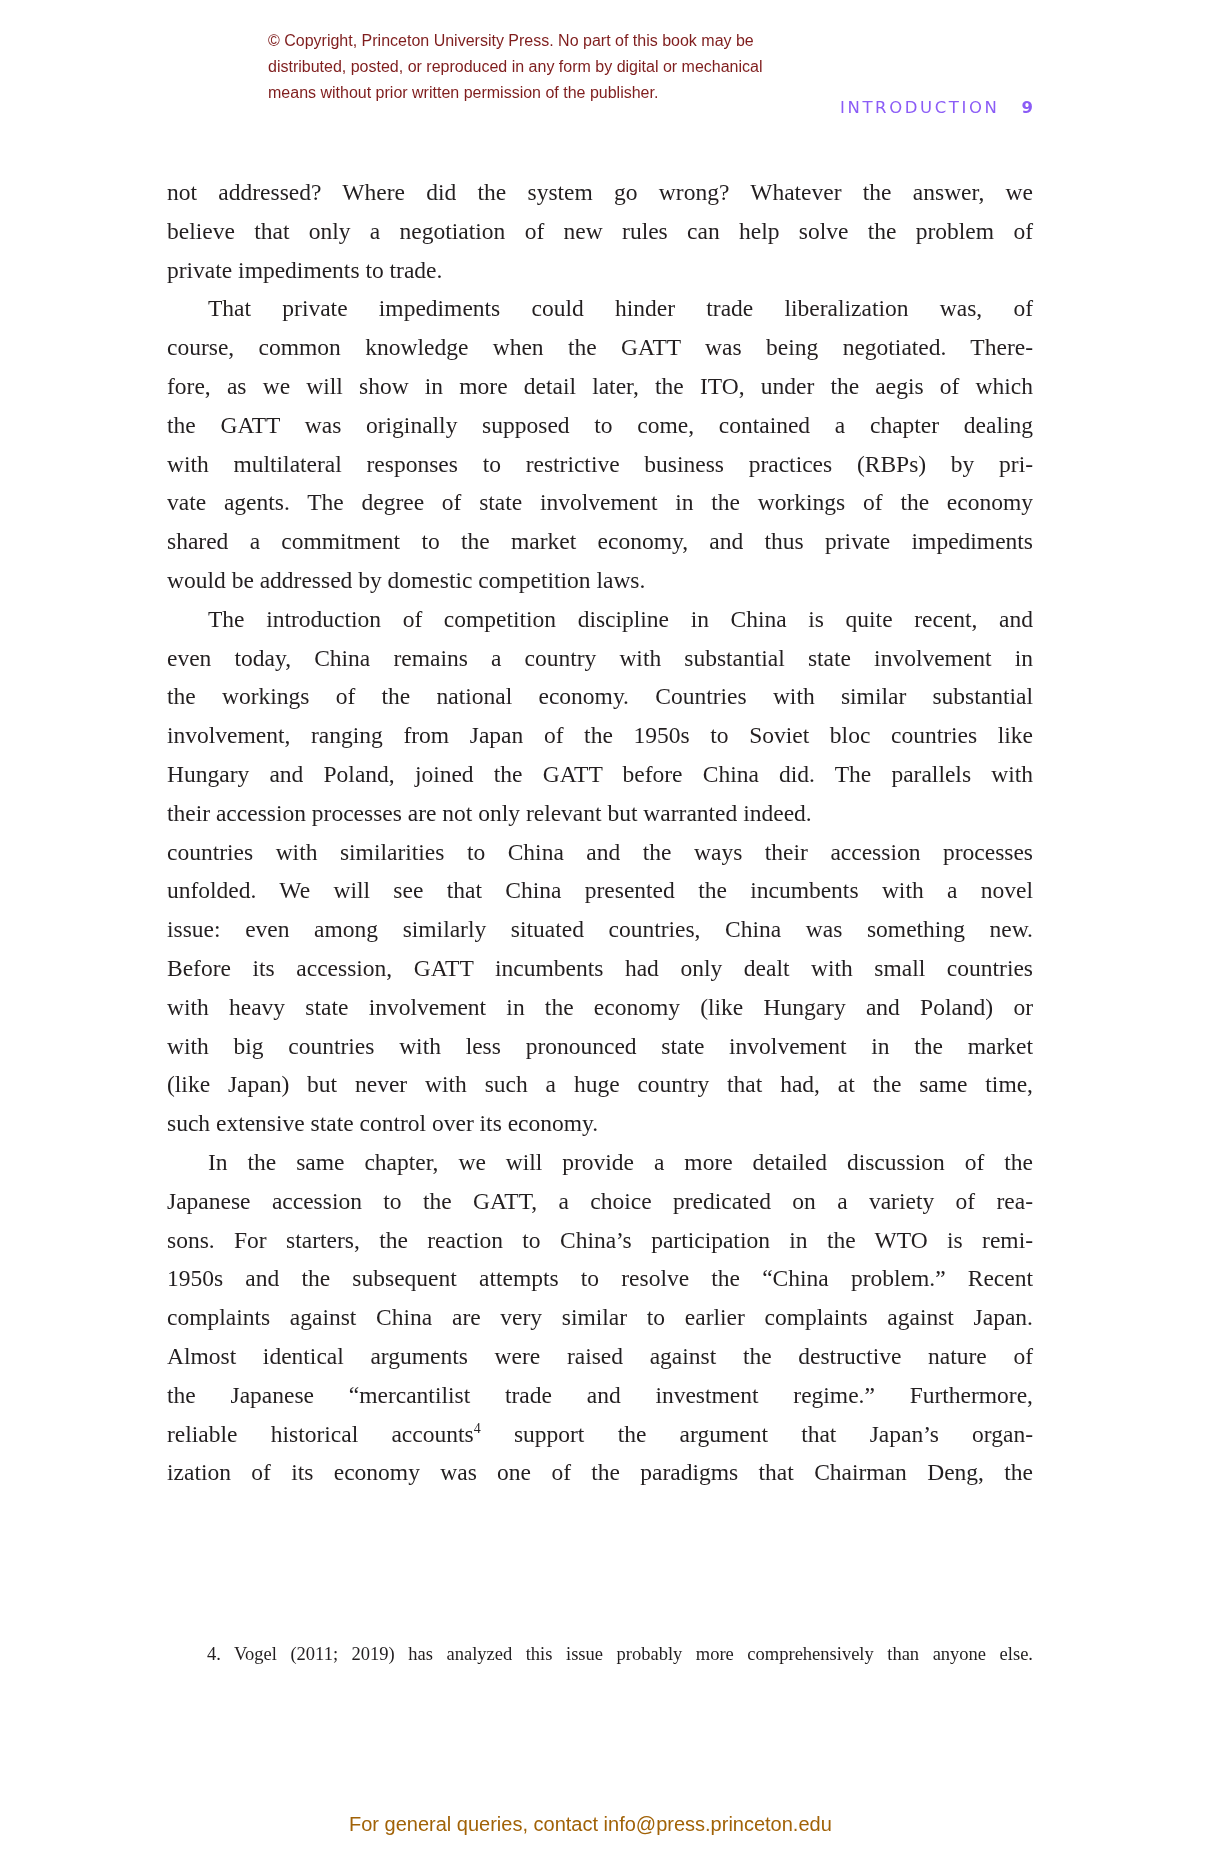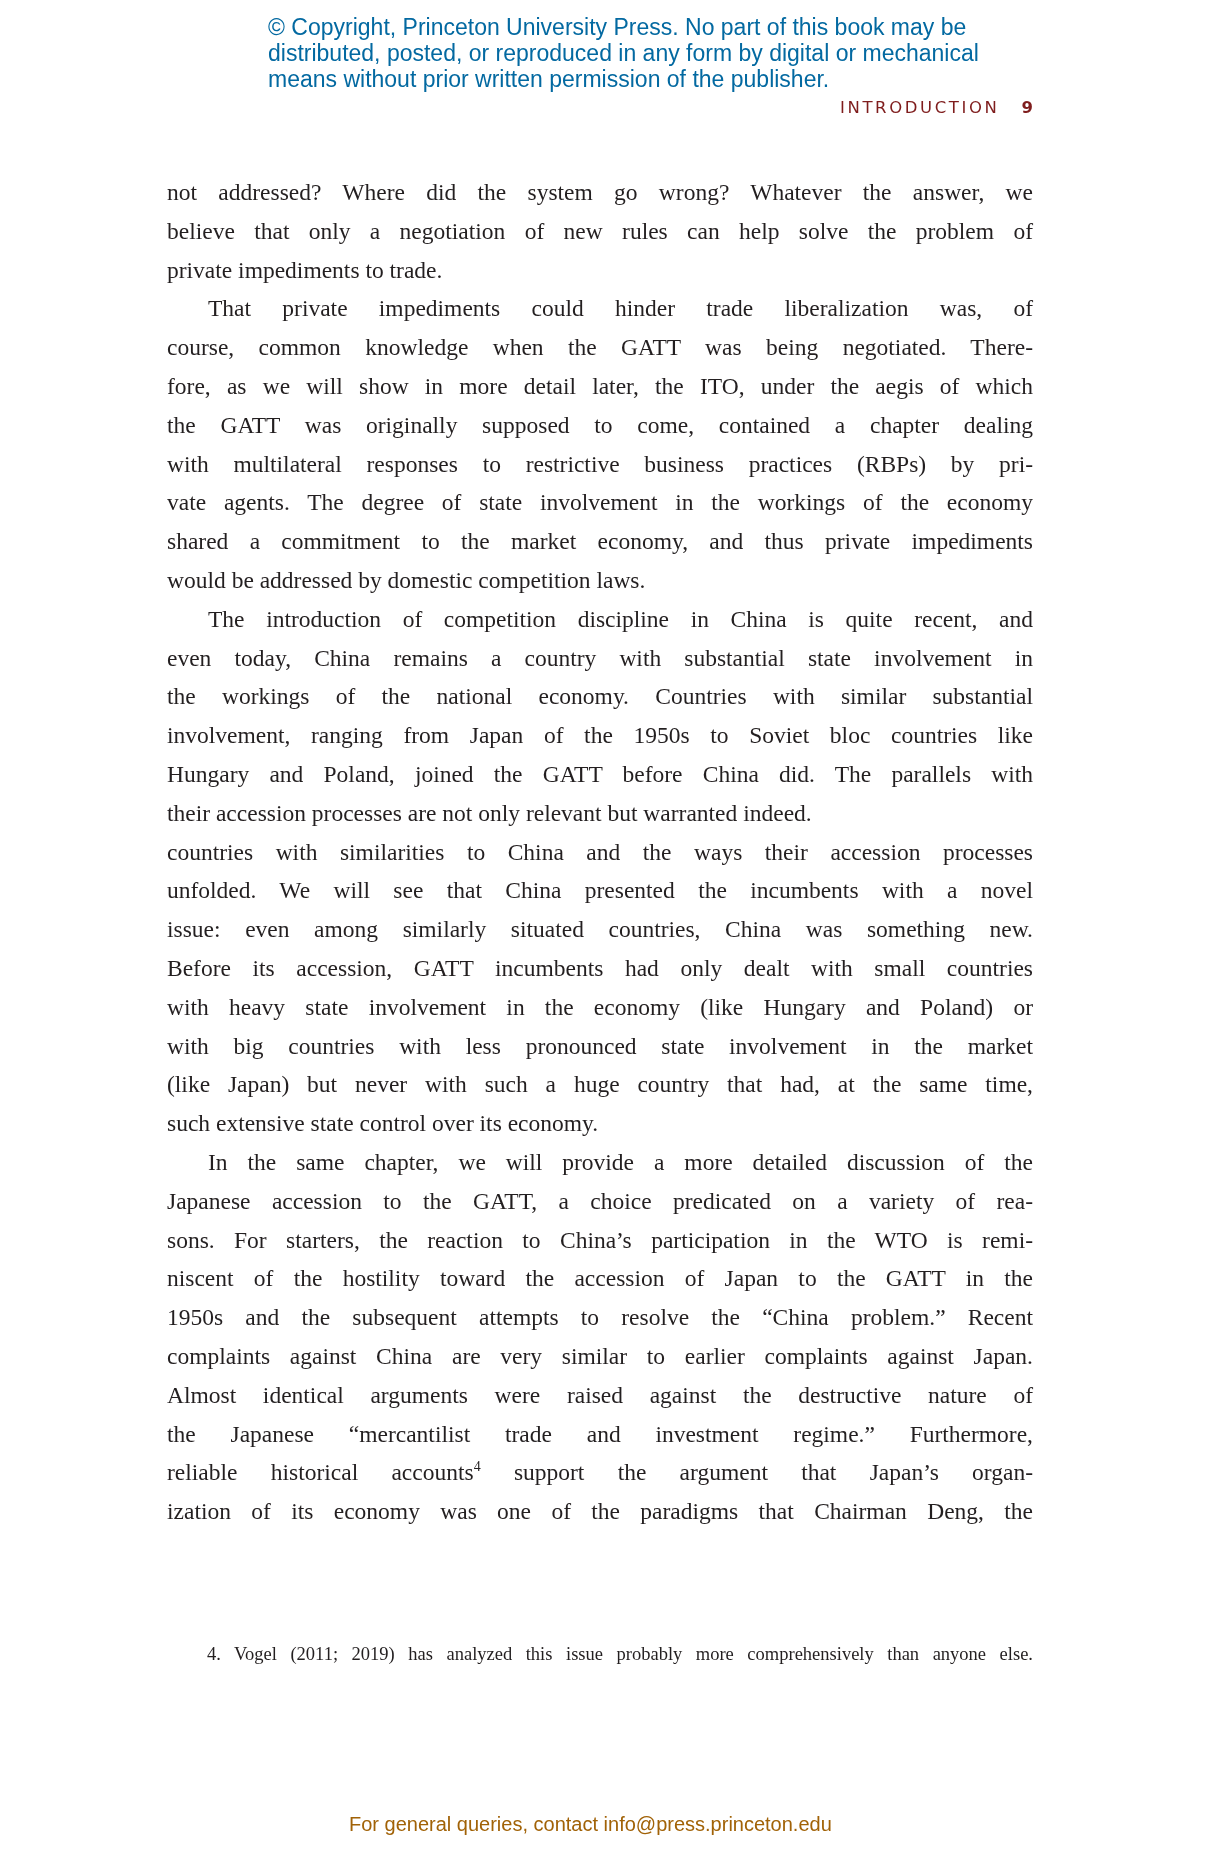--- a/index.html
+++ b/index.html
@@ -1,24 +1,24 @@
 <!DOCTYPE html>
 <html><head>
 <meta charset="utf-8">
 <style>
   html, body { margin: 0; padding: 0; background: #ffffff; }
   body { width: 1225px; height: 1850px; position: relative; overflow: hidden; color: #231f20; }
   .copyright {
-    position: absolute; left: 268px; top: 14px; width: 760px;
-    font-family: "Liberation Sans", sans-serif; font-size: 23px; line-height: 26px; color: #0369a1;
+    position: absolute; left: 268px; top: 28px; width: 760px;
+    font-family: "Liberation Sans", sans-serif; font-size: 16px; line-height: 26px; color: #7f1d1d;
   }
   .copyright .cl { display: block; white-space: nowrap; }
   .running-head {
     position: absolute; right: 192px; top: 98px; height: 24px;
-    font-family: "DejaVu Sans", sans-serif; font-size: 16.5px; letter-spacing: 2.6px; color: #7f1d1d;
+    font-family: "DejaVu Sans", sans-serif; font-size: 16.5px; letter-spacing: 2.6px; color: #8b5cf6;
     display: flex; align-items: baseline; gap: 22px;
   }
   .running-head .pg { font-weight: bold; letter-spacing: 0; }
   .body-text {
     position: absolute; left: 167px; top: 157px; width: 866px;
     font-family: "Liberation Serif", serif; font-size: 23.5px; line-height: 38.8px; color: #231f20; margin-top: 16px;
   }
   .line { display: block; height: 38.8px; white-space: nowrap; text-align: justify; text-align-last: justify; overflow: visible; }
   .line.last { text-align-last: left; }
   .line.indent { padding-left: 41px; }
@@ -83,21 +83,20 @@
     <span class="line">with heavy state involvement in the economy (like Hungary and Poland) or</span>
     <span class="line">with big countries with less pronounced state involvement in the market</span>
     <span class="line">(like Japan) but never with such a huge country that had, at the same time,</span>
     <span class="line last">such extensive state control over its economy.</span>
   </div>
 
   <div>
     <span class="line indent">In the same chapter, we will provide a more detailed discussion of the</span>
     <span class="line">Japanese accession to the GATT, a choice predicated on a variety of rea-</span>
     <span class="line">sons. For starters, the reaction to China’s participation in the WTO is remi-</span>
-    <span class="line">niscent of the hostility toward the accession of Japan to the GATT in the</span>
     <span class="line">1950s and the subsequent attempts to resolve the “China problem.” Recent</span>
     <span class="line">complaints against China are very similar to earlier complaints against Japan.</span>
     <span class="line">Almost identical arguments were raised against the destructive nature of</span>
     <span class="line">the Japanese “mercantilist trade and investment regime.” Furthermore,</span>
     <span class="line"><span>reliable historical accounts</span><sup class="fnref">4</sup><span> support the argument that Japan’s organ-</span></span>
     <span class="line">ization of its economy was one of the paradigms that Chairman Deng, the</span>
   </div>
 </div>
 
 <div class="footnote">4. Vogel (2011; 2019) has analyzed this issue probably more comprehensively than anyone else.</div>

